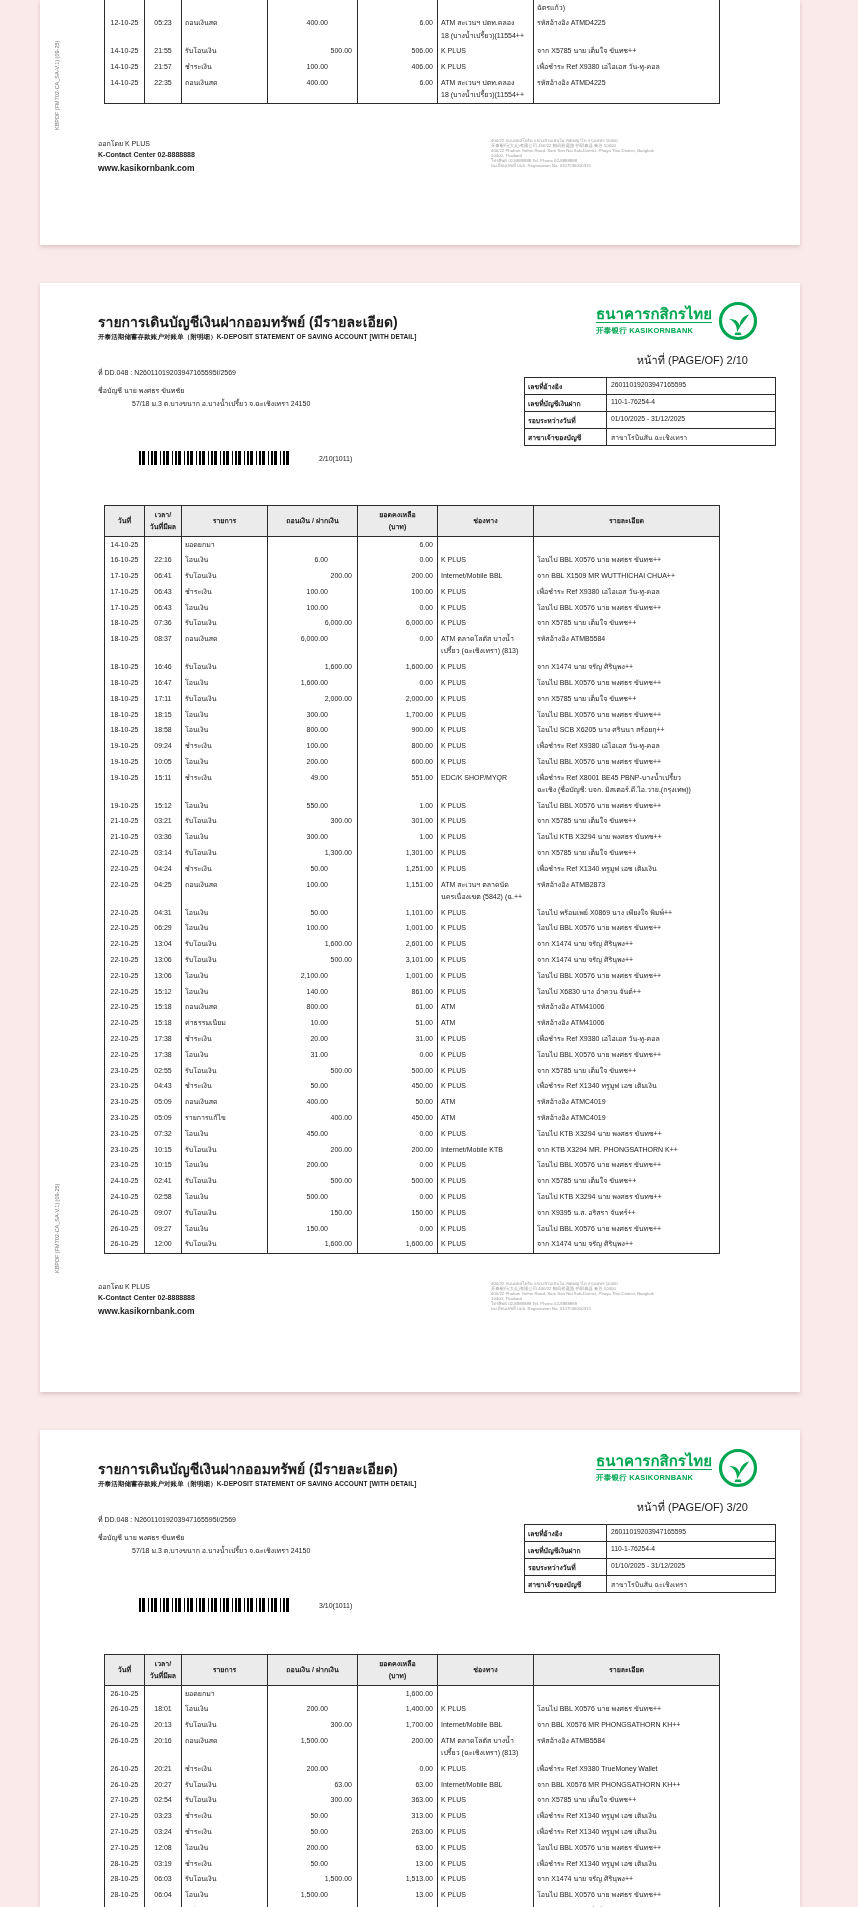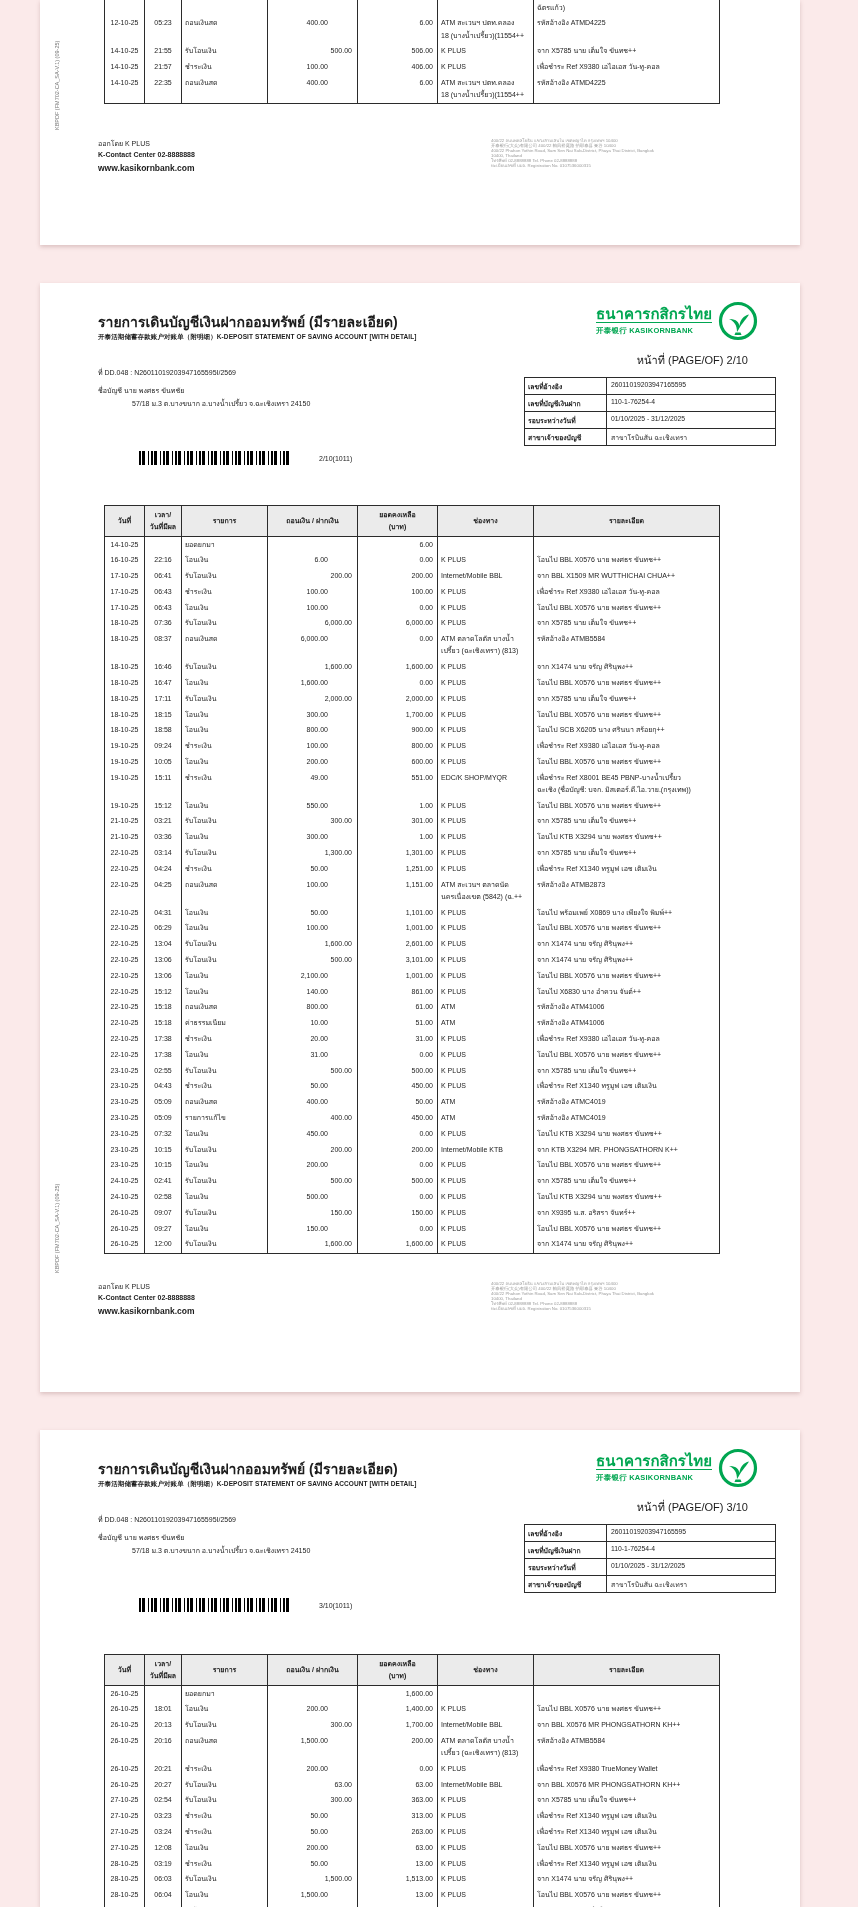--- a/index.html
+++ b/index.html
@@ -599,21 +599,21 @@
     <div class="logo-text">
       <div class="logo-th">ธนาคารกสิกรไทย</div>
       <div class="logo-en">开泰银行 KASIKORNBANK</div>
     </div>
     <svg class="logo-circle" viewBox="0 0 40 40">
       <circle cx="20" cy="20" r="17.5" fill="#ffffff" stroke="#00a651" stroke-width="3.2"></circle>
       <path fill="#00a651" d="M19 31c0-7-3-11-8-13 7-.5 10 3.5 10.5 7 .5-6 4-10.5 9.5-11.5-3 5-5.5 7-9 12.5-.8 1.4-1.5 3-3 5z"></path>
       <path fill="#00a651" d="M17.5 31.5h5l1 2.5h-7z"></path>
     </svg>
   </div>
-  <div class="page-of"><span>หน้าที่ (PAGE/OF)</span> <span>3/10</span></div>
+  <div class="page-of"><span>หน้าที่ (PAGE/OF)</span> <span>3/20</span></div>
   <div class="doc-no">ที่ DD.048 : N26011019203947165595I/2569</div>
   <div class="acct-name">ชื่อบัญชี นาย พงศธร ขันทชัย</div>
   <div class="acct-addr">57/18 ม.3 ต.บางขนาก อ.บางน้ำเปรี้ยว จ.ฉะเชิงเทรา 24150</div>
   <div class="info-table">
       <div class="info-row">
         <div class="info-label">เลขที่อ้างอิง</div>
         <div class="info-value">26011019203947165595</div>
       </div>
       <div class="info-row">
         <div class="info-label">เลขที่บัญชีเงินฝาก</div>

